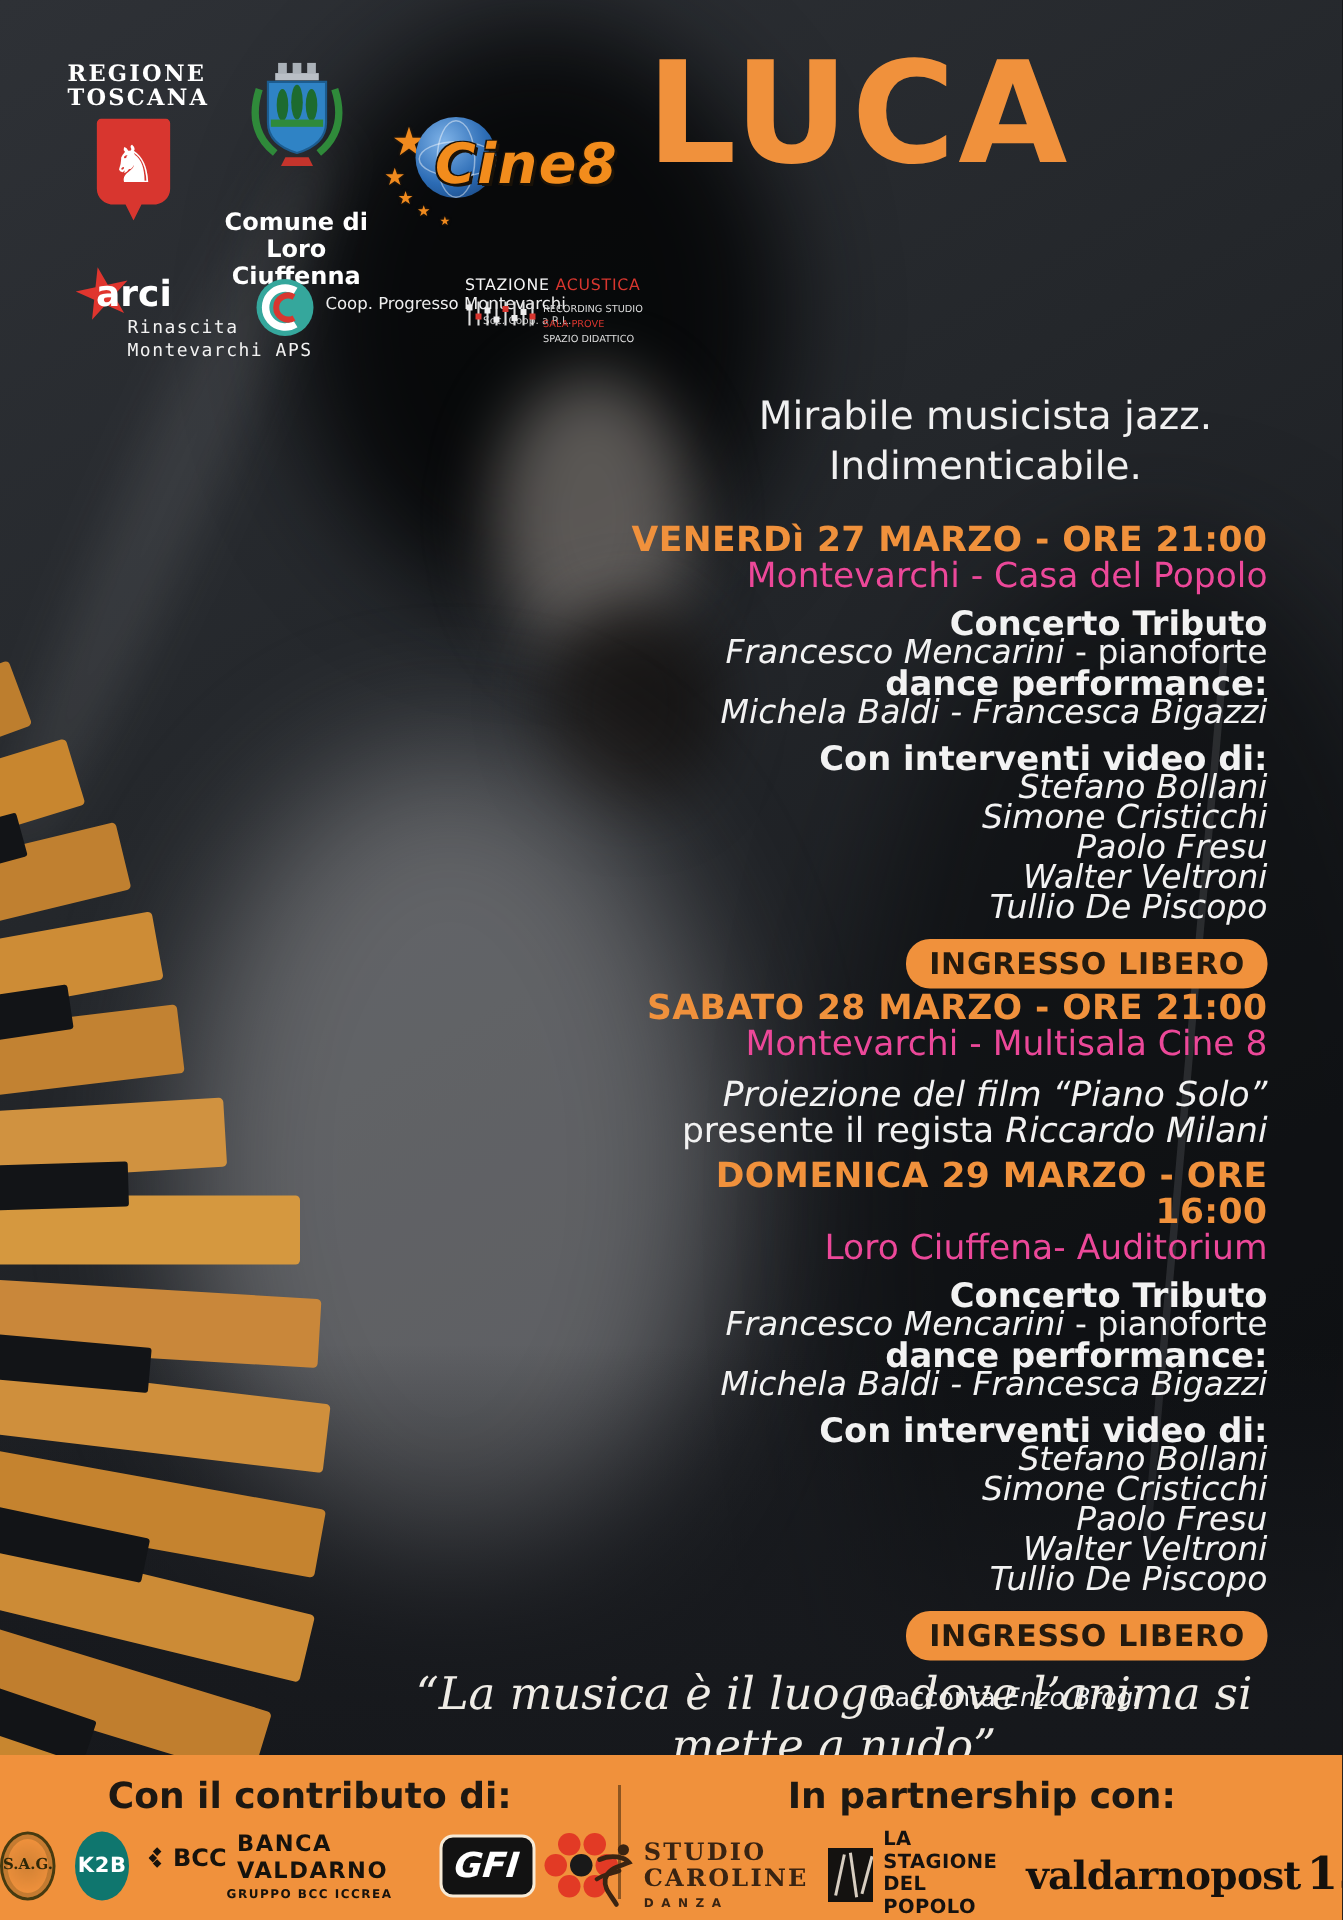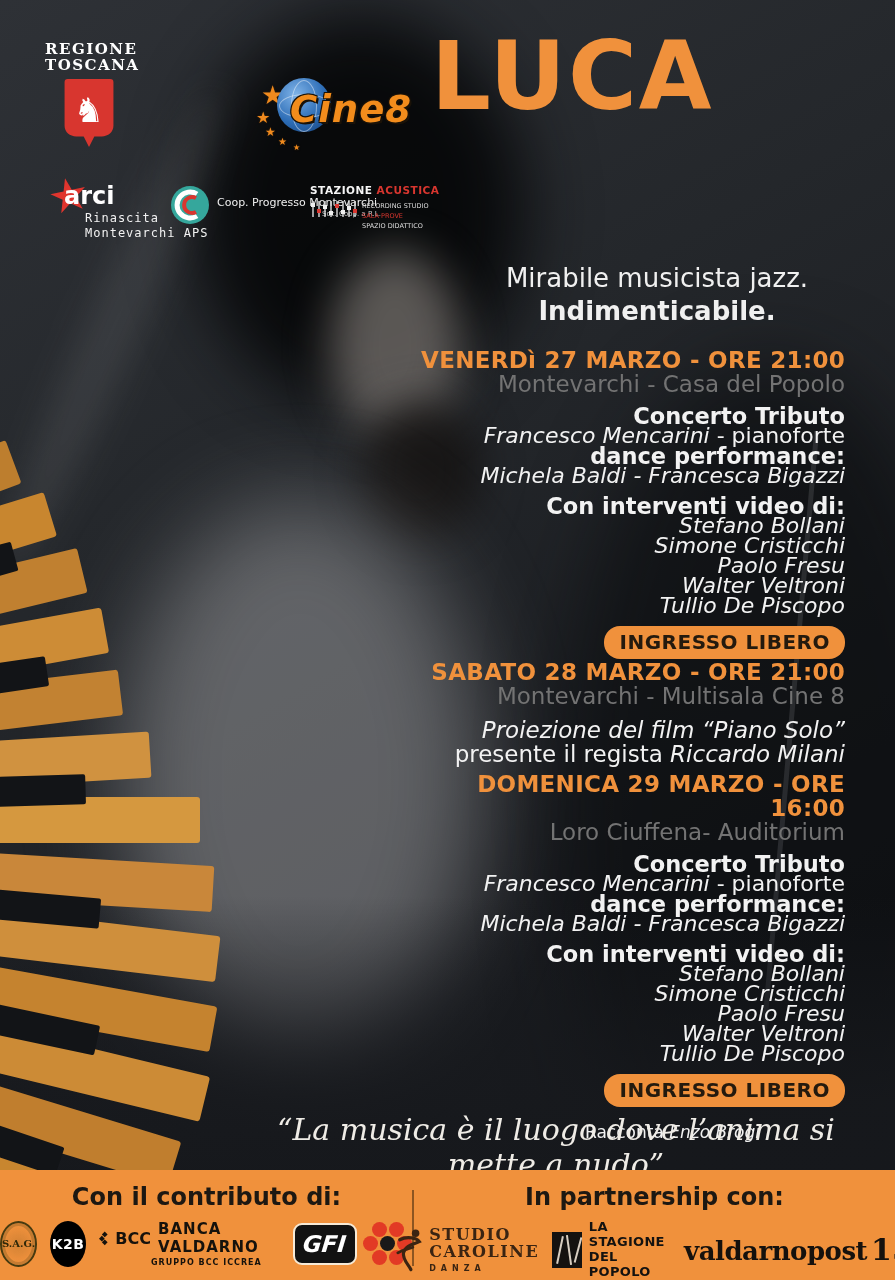--- a/index.html
+++ b/index.html
@@ -36,35 +36,35 @@
            text-shadow:2px 2px 0 #1a1208,-1px -1px 0 #1a1208,1px -1px 0 #1a1208,-1px 1px 0 #1a1208;}
   #logo-arci{left:48px;top:180px;width:150px;height:72px;}
   .arci-star{position:absolute;left:0;top:-8px;font-size:46px;color:#e0352e;transform:rotate(-12deg);line-height:1;}
   .arci-word{position:absolute;left:16px;top:2px;font-size:24px;font-weight:bold;color:#fff;}
   .arci-sub{position:absolute;left:37px;font-family:"DejaVu Sans Mono","Liberation Mono",monospace;font-size:12px;color:#f2f2f2;letter-spacing:1px;white-space:nowrap;}
   .arci-s1{top:31px;} .arci-s2{top:46px;}
   #logo-coop{left:170px;top:183px;width:235px;height:55px;}
   .coop-label{position:absolute;left:47px;top:13px;font-size:11px;color:#eee;white-space:nowrap;}
   .coop-sub{position:absolute;left:152px;top:27px;font-size:7px;color:#ccc;white-space:nowrap;}
   #logo-stazione{left:310px;top:184px;width:130px;height:56px;}
-  .stz-line{font-size:10.5px;font-weight:bold;letter-spacing:.5px;white-space:nowrap;}
+  .stz-line{font-size:10.5px;font-weight:normal;letter-spacing:.5px;white-space:nowrap;}
   .stz-w{color:#f5f5f5;} .stz-r{color:#d8362f;}
   .stz-faders{position:absolute;left:0;top:16px;}
   .stz-sub{position:absolute;left:52px;top:17px;font-size:6.5px;line-height:1.55;color:#ddd;white-space:nowrap;}
   .stz-sub .mid{color:#d8362f;}
   
   .title{position:absolute;top:34px;right:12px;width:452px;text-align:left;color:#F0913C;font-weight:bold;}
   .t-big{font-size:94px;line-height:.92;letter-spacing:2px;}
   .t-sub{font-size:33px;letter-spacing:2px;color:#fff;margin-top:8px;}
   .tagline{position:absolute;top:262px;right:12px;width:452px;text-align:center;font-size:26px;line-height:1.28;color:#f0f0f0;}
-  .tg-bold{font-weight:bold;}
+  .tg-bold{font-weight:normal;}
   .event{position:absolute;right:50px;width:430px;text-align:right;}
   .event-1{top:348px;} .event-2{top:660px;} .event-3{top:772px;}
   .e-date{font-size:23px;font-weight:bold;color:#F0913C;letter-spacing:.3px;line-height:24px;}
-  .e-venue{font-size:23px;color:#737373;line-height:24px;}
+  .e-venue{font-size:23px;color:#ec4899;line-height:24px;}
   .e-program{margin-top:10px;} .e-video{margin-top:10px;}
   .p-line{font-size:22px;line-height:20px;}
   .p-bold{font-weight:bold;font-size:22.5px;}
   .it{font-style:italic;}
   .guest{font-size:22px;line-height:20px;font-style:italic;}
   .badge{display:inline-block;margin-top:10px;background:#F0913C;color:#241a0e;font-weight:bold;
          font-size:20px;letter-spacing:.5px;padding:4px 15px 5px;border-radius:16px;}
   .film{margin-top:10px;}
   .f-line{font-size:23px;line-height:24px;}
   .narration{position:absolute;top:1086px;right:135px;font-size:17px;color:#f2f2f2;margin-top:36px;}
@@ -74,21 +74,21 @@
   .footer{position:absolute;left:0;top:1170px;width:895px;height:110px;background:#F0913C;}
   .f-left{position:absolute;left:0;top:0;width:413px;height:127px;}
   .f-right{position:absolute;left:414px;top:0;width:481px;height:110px;}
   .f-div{position:absolute;left:412px;top:20px;width:2px;height:76px;background:rgba(40,25,5,.5);}
   .f-head{margin-top:13px;text-align:center;font-size:24px;font-weight:bold;color:#1d1812;}
   .f-row{display:flex;align-items:center;justify-content:center;gap:13px;margin-top:9px;}
   .sag{width:46px;height:46px;border-radius:50%;border:2px solid #463a10;box-sizing:border-box;
        display:flex;align-items:center;justify-content:center;color:#2f2808;
        font-family:"DejaVu Serif",serif;font-size:10px;font-weight:bold;
        background:radial-gradient(circle,rgba(70,58,16,.18),rgba(70,58,16,0) 70%);box-shadow:inset 0 0 0 3px rgba(70,58,16,.25);}
-  .k2b{width:46px;height:46px;border-radius:50%;background:#000000;color:#fff;display:flex;align-items:center;justify-content:center;
+  .k2b{width:46px;height:46px;border-radius:50%;background:#0f766e;color:#fff;display:flex;align-items:center;justify-content:center;
        font-size:14px;font-weight:bold;letter-spacing:.5px;}
   .bcc{color:#16120c;}
   .bcc-r1{display:flex;align-items:center;gap:7px;}
   .bcc-label{font-size:16px;font-weight:bold;}
   .bcc-name{font-size:15px;font-weight:bold;letter-spacing:1px;}
   .bcc-sub{font-size:8px;font-weight:bold;letter-spacing:1px;margin-left:52px;margin-top:2px;}
   .gfi{display:flex;align-items:center;gap:6px;}
   .gfi-box{width:60px;height:38px;background:#121212;border:2px solid #f7ead6;border-radius:9px;
            display:flex;align-items:center;justify-content:center;}
   .gfi-txt{color:#fff;font-size:23px;font-weight:bold;font-style:italic;transform:skewX(-6deg);}
@@ -157,20 +157,38 @@
 
   <div class="logo" id="logo-regione">
     <div class="reg-line">REGIONE</div>
     <div class="reg-line">TOSCANA</div>
     <svg width="50" height="68" viewBox="0 0 46 64">
       <path d="M3,0 H43 A3,3 0 0 1 46,3 V44 c0,6 -5,10 -11,10 h-7 l-5,10 -5,-10 h-7 C5,54 0,50 0,44 V3 A3,3 0 0 1 3,0 Z" fill="#d8362f"></path>
       <text x="23" y="40" font-size="32" fill="#ffffff" text-anchor="middle" font-family="DejaVu Sans">♞</text>
     </svg>
   </div>
 
+  <div class="logo" id="logo-comune">
+    <svg width="70" height="92" viewBox="0 0 70 95">
+      <rect x="22" y="2" width="6" height="7" fill="#aab1b8"></rect>
+        <rect x="32" y="2" width="6" height="7" fill="#aab1b8"></rect>
+        <rect x="42" y="2" width="6" height="7" fill="#aab1b8"></rect>
+      <rect x="20" y="9" width="30" height="5" fill="#b9bfc6"></rect>
+      <path d="M15,15 h40 v28 q0,15 -20,21 q-20,-6 -20,-21 z" fill="#2f83c5" stroke="#1c5c8f" stroke-width="1.5"></path>
+      <ellipse cx="25" cy="31" rx="4" ry="11" fill="#1d6b2f"></ellipse>
+        <ellipse cx="35" cy="29" rx="4" ry="12" fill="#1d6b2f"></ellipse>
+        <ellipse cx="45" cy="31" rx="4" ry="11" fill="#1d6b2f"></ellipse>
+      <rect x="17" y="41" width="36" height="5" fill="#2f8a3a"></rect>
+      <path d="M9,20 q-9,28 11,44" stroke="#2f8a3a" stroke-width="5" fill="none"></path>
+      <path d="M61,20 q9,28 -11,44" stroke="#2f8a3a" stroke-width="5" fill="none"></path>
+      <path d="M27,67 h16 l3,6 h-22 z" fill="#c4342c"></path>
+    </svg>
+    <div class="com-cap">Comune di</div>
+    <div class="com-cap" style="margin-top:0;">Loro Ciuffenna</div>
+  </div>
 
   <div class="logo" id="logo-cine8">
     <span class="c8-star" style="left:6px;top:10px;font-size:26px;">★</span>
     <span class="c8-star" style="left:1px;top:38px;font-size:16px;">★</span>
     <span class="c8-star" style="left:10px;top:54px;font-size:12px;">★</span>
     <span class="c8-star" style="left:23px;top:65px;font-size:10px;">★</span>
     <span class="c8-star" style="left:38px;top:72px;font-size:8px;">★</span>
     <div class="c8-globe">
       <div class="c8-grid c8-g1"></div>
       <div class="c8-grid c8-g2"></div>

